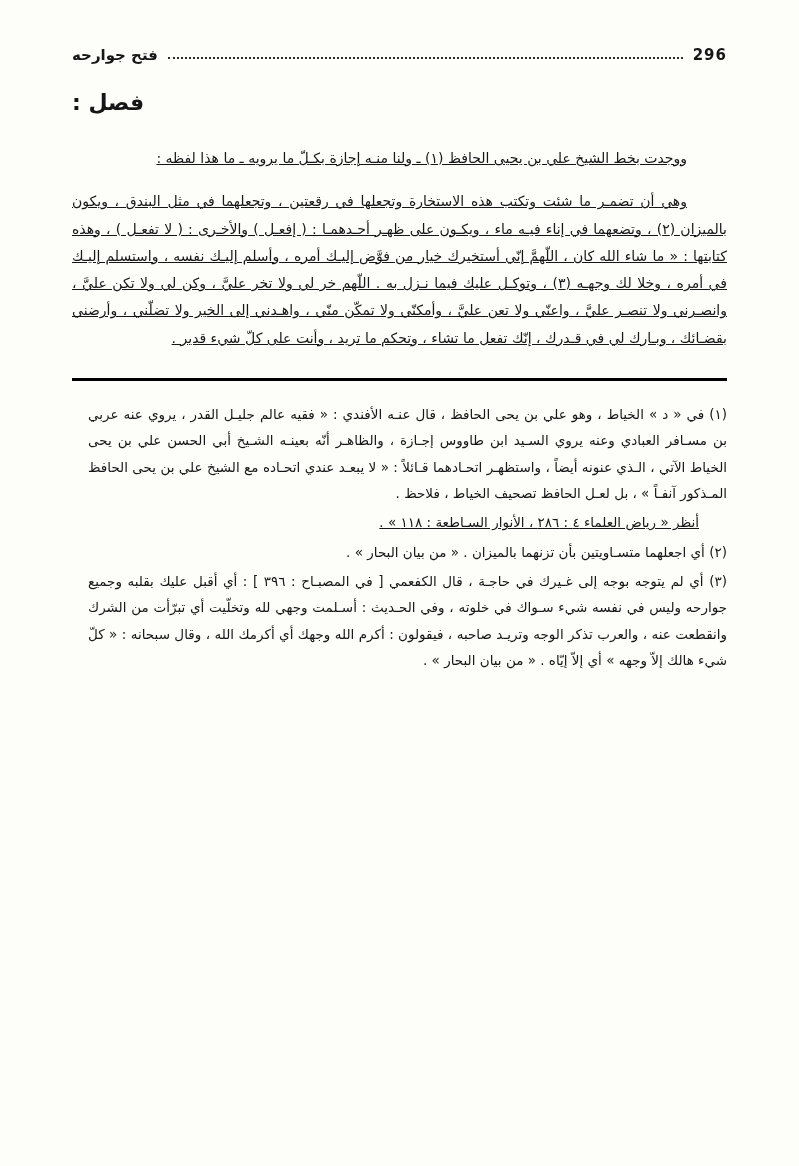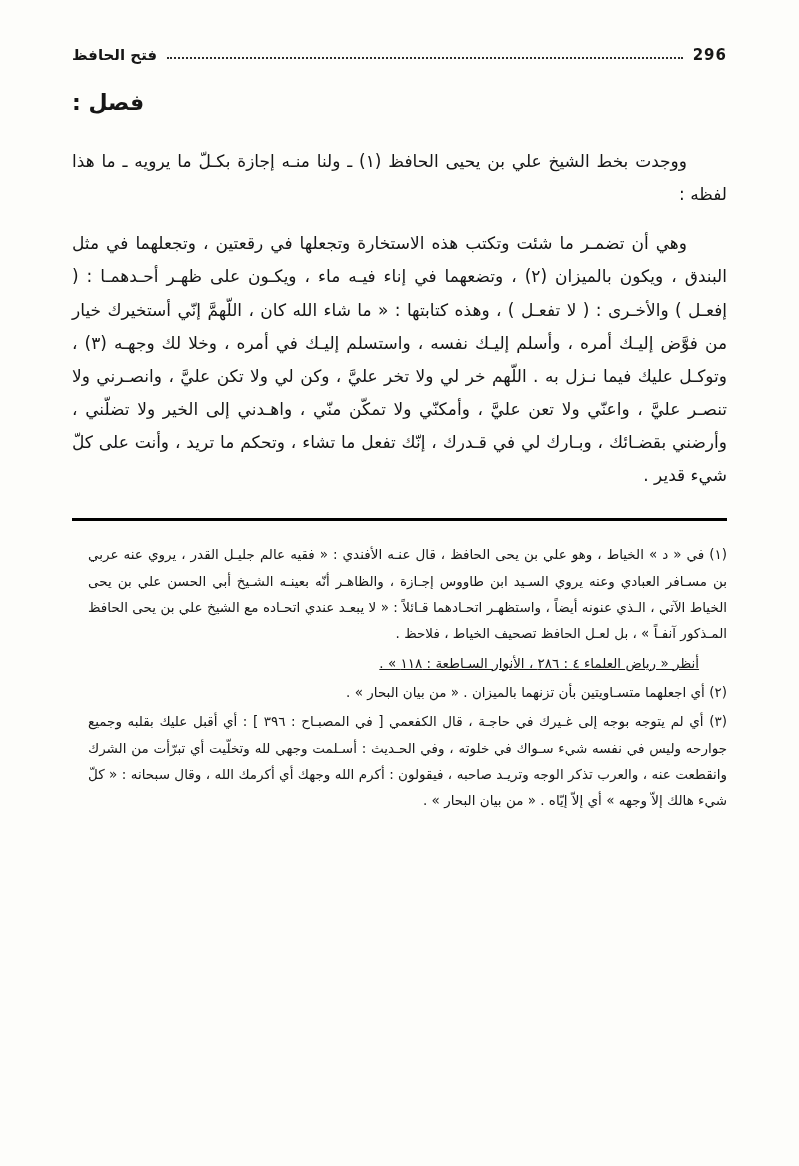--- a/index.html
+++ b/index.html
@@ -34,24 +34,25 @@
     margin: 0 10px 5px 10px;
     height: 0;
   }
   .section-heading {
     text-align: left;
     font-size: 22px;
     font-weight: bold;
     margin: 4px 0 30px 0;
   }
   .body-para {
-    font-size: 17px;
+    font-size: 14px;
     line-height: 1.95;
     text-align: justify;
     margin: 0 0 16px 0;
+    text-decoration: underline;
   }
   .indent { text-indent: 40px; }
   .fn-rule {
     border: none;
     border-top: 3px solid #000;
     margin: 26px 0 20px 0;
   }
   .footnotes {
     font-size: 13.5px;
     line-height: 1.95;
@@ -63,21 +64,21 @@
   .fn-sub { padding-right: 28px; text-align: right; text-decoration: underline; }
 </style>
 </head>
 <body>
 
 <div class="page">
 
   <header class="page-header">
     <span class="page-number">296</span>
     <span class="dot-leader"></span>
-    <span class="book-title">فتح الحافظ</span>
+    <span class="book-title">فتح جوارحه</span>
   </header>
 
   <h2 class="section-heading">فصل :</h2>
 
   <p class="body-para indent">ووجدت بخط الشيخ علي بن يحيى الحافظ (١) ـ ولنا منـه إجازة بكـلّ ما يرويه ـ ما هذا لفظه :</p>
 
 
   <p class="body-para indent">وهي أن تضمـر ما شئت وتكتب هذه الاستخارة وتجعلها في رقعتين ، وتجعلهما في مثل البندق ، ويكون بالميزان (٢) ، وتضعهما في إناء فيـه ماء ، ويكـون على ظهـر أحـدهمـا : ( إفعـل ) والأخـرى : ( لا تفعـل ) ، وهذه كتابتها : « ما شاء الله كان ، اللّهمَّ إنّي أستخيرك خيار من فوَّض إليـك أمره ، وأسلم إليـك نفسه ، واستسلم إليـك في أمره ، وخلا لك وجهـه (٣) ، وتوكـل عليك فيما نـزل به . اللّهم خر لي ولا تخر عليَّ ، وكن لي ولا تكن عليَّ ، وانصـرني ولا تنصـر عليَّ ، واعنّي ولا تعن عليَّ ، وأمكنّي ولا تمكّن منّي ، واهـدني إلى الخير ولا تضلّني ، وأرضني بقضـائك ، وبـارك لي في قـدرك ، إنّك تفعل ما تشاء ، وتحكم ما تريد ، وأنت على كلّ شيء قدير .</p>
 
   <hr class="fn-rule">

